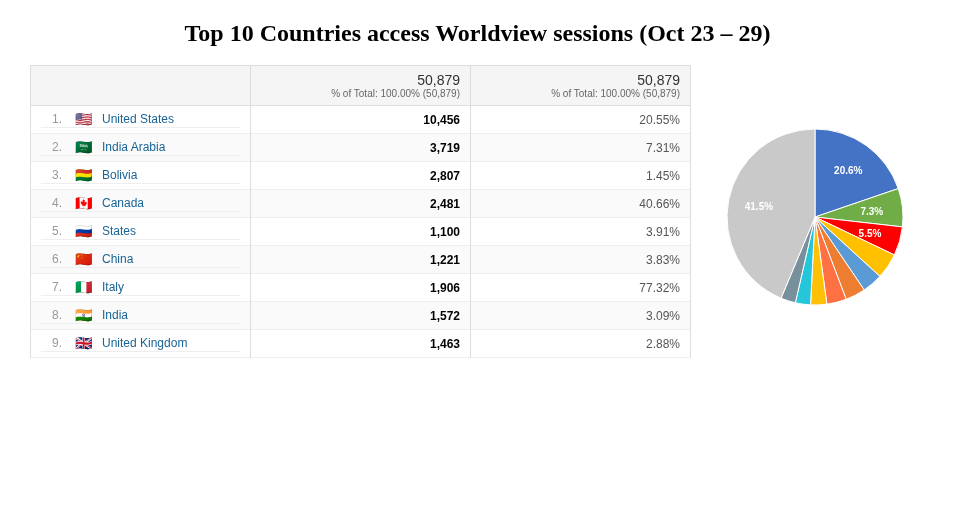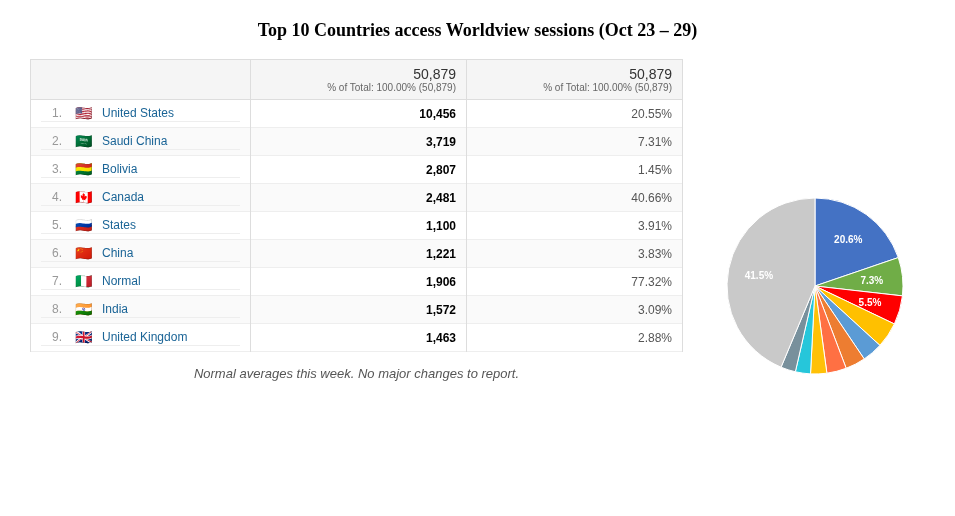--- a/index.html
+++ b/index.html
@@ -8,31 +8,31 @@
       font-family: Arial, sans-serif;
       width: 955px;
       height: 516px;
       overflow: hidden;
       display: flex;
       flex-direction: column;
       align-items: center;
       padding: 20px 30px;
     }
     h1 {
-      font-size: 18px;
+      font-size: 24px;
       font-weight: bold;
       text-align: center;
       margin-bottom: 18px;
       font-family: Georgia, serif;
     }
     .content-area {
       display: flex;
       width: 100%;
-      align-items: flex-end;
-      gap: 22px;
+      align-items: center;
+      gap: 14px;
     }
     .table-container {
       flex: 1;
       font-size: 12px;
     }
     table {
       width: 100%;
       border-collapse: collapse;
     }
     thead tr {
@@ -153,21 +153,21 @@
       <td class="value-cell">10,456</td>
       <td class="pct-cell">20.55%</td>
     </tr>
           <tr>
       <td>
         <table style="border:none;width:100%">
                 <tbody>
                   <tr>
           <td class="rank-cell" style="border:none;padding:0 4px 0 0">2.</td>
           <td class="flag-cell" style="border:none;padding:0 2px"><span style="font-size:14px">🇸🇦</span></td>
-          <td class="country-cell" style="border:none;padding:0">Saudi China</td>
+          <td class="country-cell" style="border:none;padding:0">India Arabia</td>
         </tr>
                 </tbody>
               </table>
       </td>
       <td class="value-cell">3,719</td>
       <td class="pct-cell">7.31%</td>
     </tr>
           <tr>
       <td>
         <table style="border:none;width:100%">
@@ -228,21 +228,21 @@
       <td class="value-cell">1,221</td>
       <td class="pct-cell">3.83%</td>
     </tr>
           <tr>
       <td>
         <table style="border:none;width:100%">
                 <tbody>
                   <tr>
           <td class="rank-cell" style="border:none;padding:0 4px 0 0">7.</td>
           <td class="flag-cell" style="border:none;padding:0 2px"><span style="font-size:14px">🇮🇹</span></td>
-          <td class="country-cell" style="border:none;padding:0">Normal</td>
+          <td class="country-cell" style="border:none;padding:0">Italy</td>
         </tr>
                 </tbody>
               </table>
       </td>
       <td class="value-cell">1,906</td>
       <td class="pct-cell">77.32%</td>
     </tr>
           <tr>
       <td>
         <table style="border:none;width:100%">
@@ -268,21 +268,20 @@
           <td class="country-cell" style="border:none;padding:0">United Kingdom</td>
         </tr>
                 </tbody>
               </table>
       </td>
       <td class="value-cell">1,463</td>
       <td class="pct-cell">2.88%</td>
     </tr>
         </tbody>
     </table>
-    <p class="note">Normal averages this week.  No major changes to report.</p>
   </div>
 
   <div class="pie-container">
     <div class="pie-wrapper">
       <svg width="190" height="190" viewBox="0 0 190 190">
         <g id="pie-slices" transform="translate(95,95)">
             <path d="M 0 0 L 5.3884459162483544e-15 -88 A 88 88 0 0 1 83.276114156872 -28.444486476848606 Z" fill="#4472C4" stroke="#fff" stroke-width="1"></path>
             <text x="33.27366821369992" y="-42.526368906294586" text-anchor="middle" font-size="10" font-family="Arial, sans-serif" fill="#fff" font-weight="bold">20.6%</text>
             <path d="M 0 0 L 83.276114156872 -28.444486476848606 A 88 88 0 0 1 87.44337405216586 9.88212195699926 Z" fill="#70AD47" stroke="#fff" stroke-width="1"></path>
             <text x="56.86485219392526" y="-2.1829268929070915" text-anchor="middle" font-size="10" font-family="Arial, sans-serif" fill="#fff" font-weight="bold">7.3%</text>

